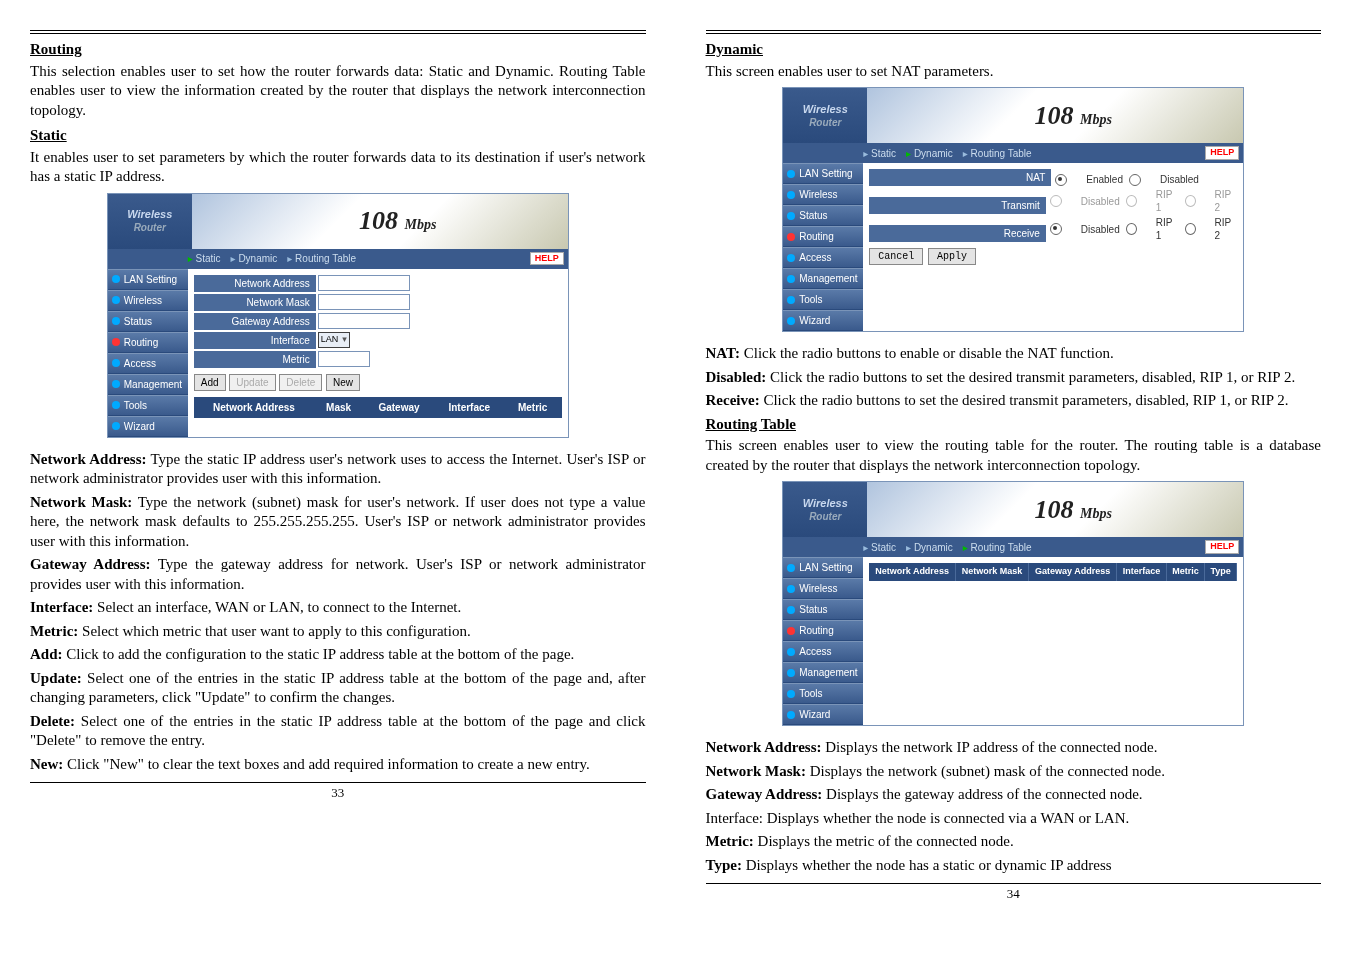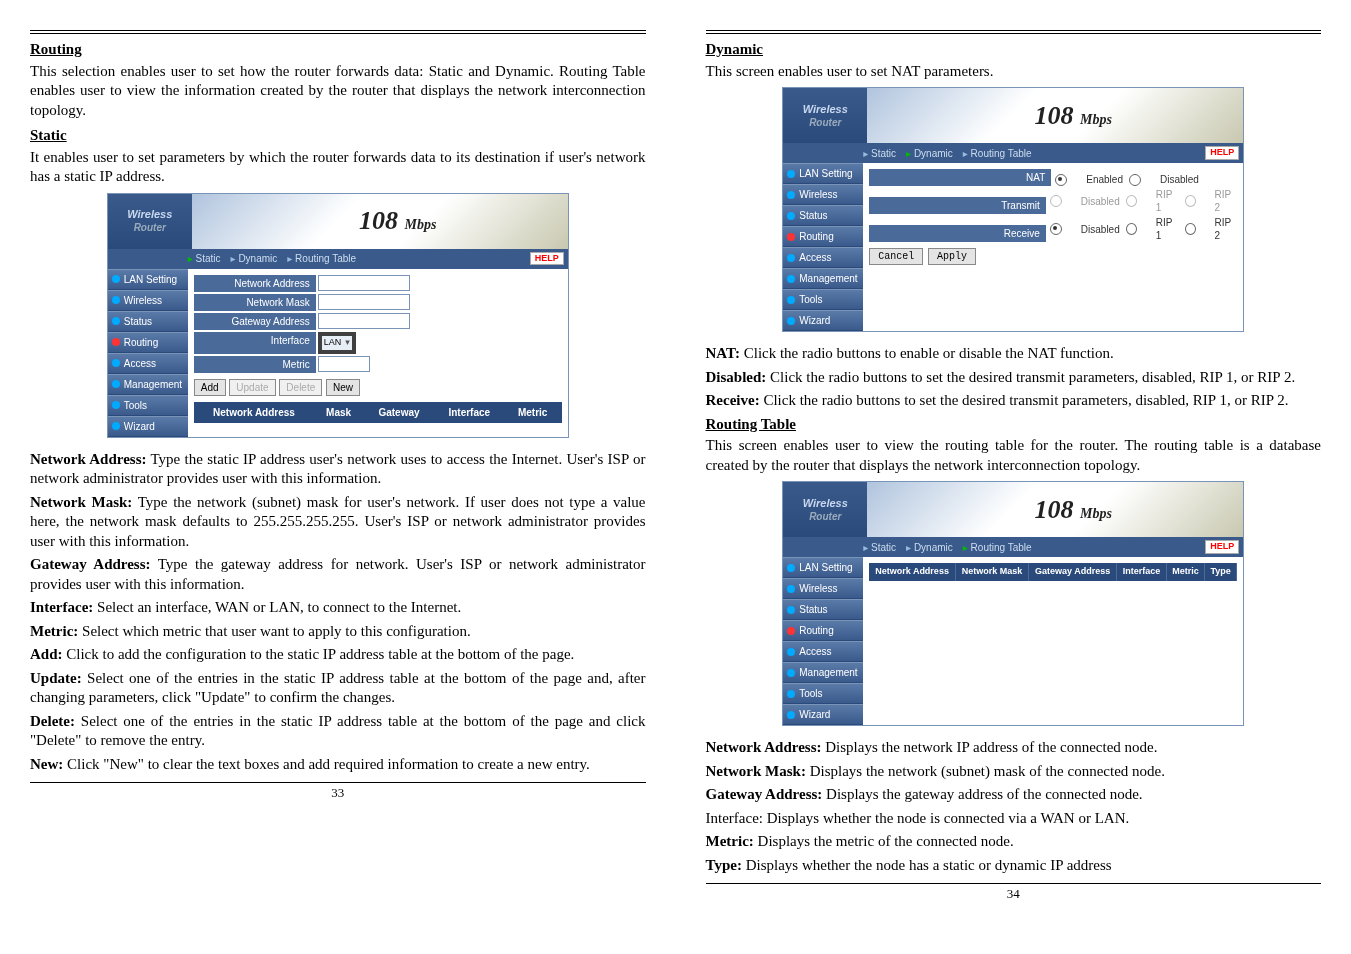--- a/index.html
+++ b/index.html
@@ -45,21 +45,21 @@
 .rp-side { width: 80px; background: #eef2f6; }
 .rp-side .item { background: linear-gradient(#5a7aa8,#3a5a8c); color:#fff; border-bottom:1px solid #2a4a7c; border-top:1px solid #7a94b8; padding: 3px 4px; font-size: 10px; cursor:pointer; display:flex; align-items:center; }
 .rp-side .item .dot { width:8px; height:8px; border-radius:50%; background:#0af; margin-right:4px; display:inline-block; }
 .rp-side .item.on .dot { background:#f33; }
 .rp-main { flex:1; background:#fff; padding: 6px; }
 
 
 .frm-row { display:flex; margin-bottom:2px; }
 .frm-label { background:#4a6a9a; color:#fff; width:110px; text-align:right; padding:2px 6px; font-size:10px; }
 .frm-field { border:1px solid #7a94b8; background:#fff; flex:0 0 90px; height:14px; margin-left:2px; }
-.frm-select { border:4px solid #404040; background:#e8eef6; font-size:9px; padding:0 2px; height:14px; margin-left:2px; display:flex; align-items:center; }
+.frm-select { border:1px solid #404040; background:#e8eef6; font-size:9px; padding:0 2px; height:14px; margin-left:2px; display:flex; align-items:center; }
 .frm-select::after { content:"▾"; margin-left:4px; color:#555; }
 .btnbar { margin:6px 0; }
 .btn { display:inline-block; border:1px solid #888; background:#e4e4e4; padding:1px 6px; font-size:10px; margin-right:1px; }
 .btn.disabled { color:#aaa; background:#f0f0f0; }
 .tbl { width:100%; background:#2a4a7c; color:#fff; font-size:10px; }
 .tbl td, .tbl th { padding:2px 8px; text-align:center; font-weight:bold; }
 
 
 .dyn-row { display:flex; align-items:flex-end; margin-bottom:2px; }
 .dyn-row .frm-label { width:170px; }

